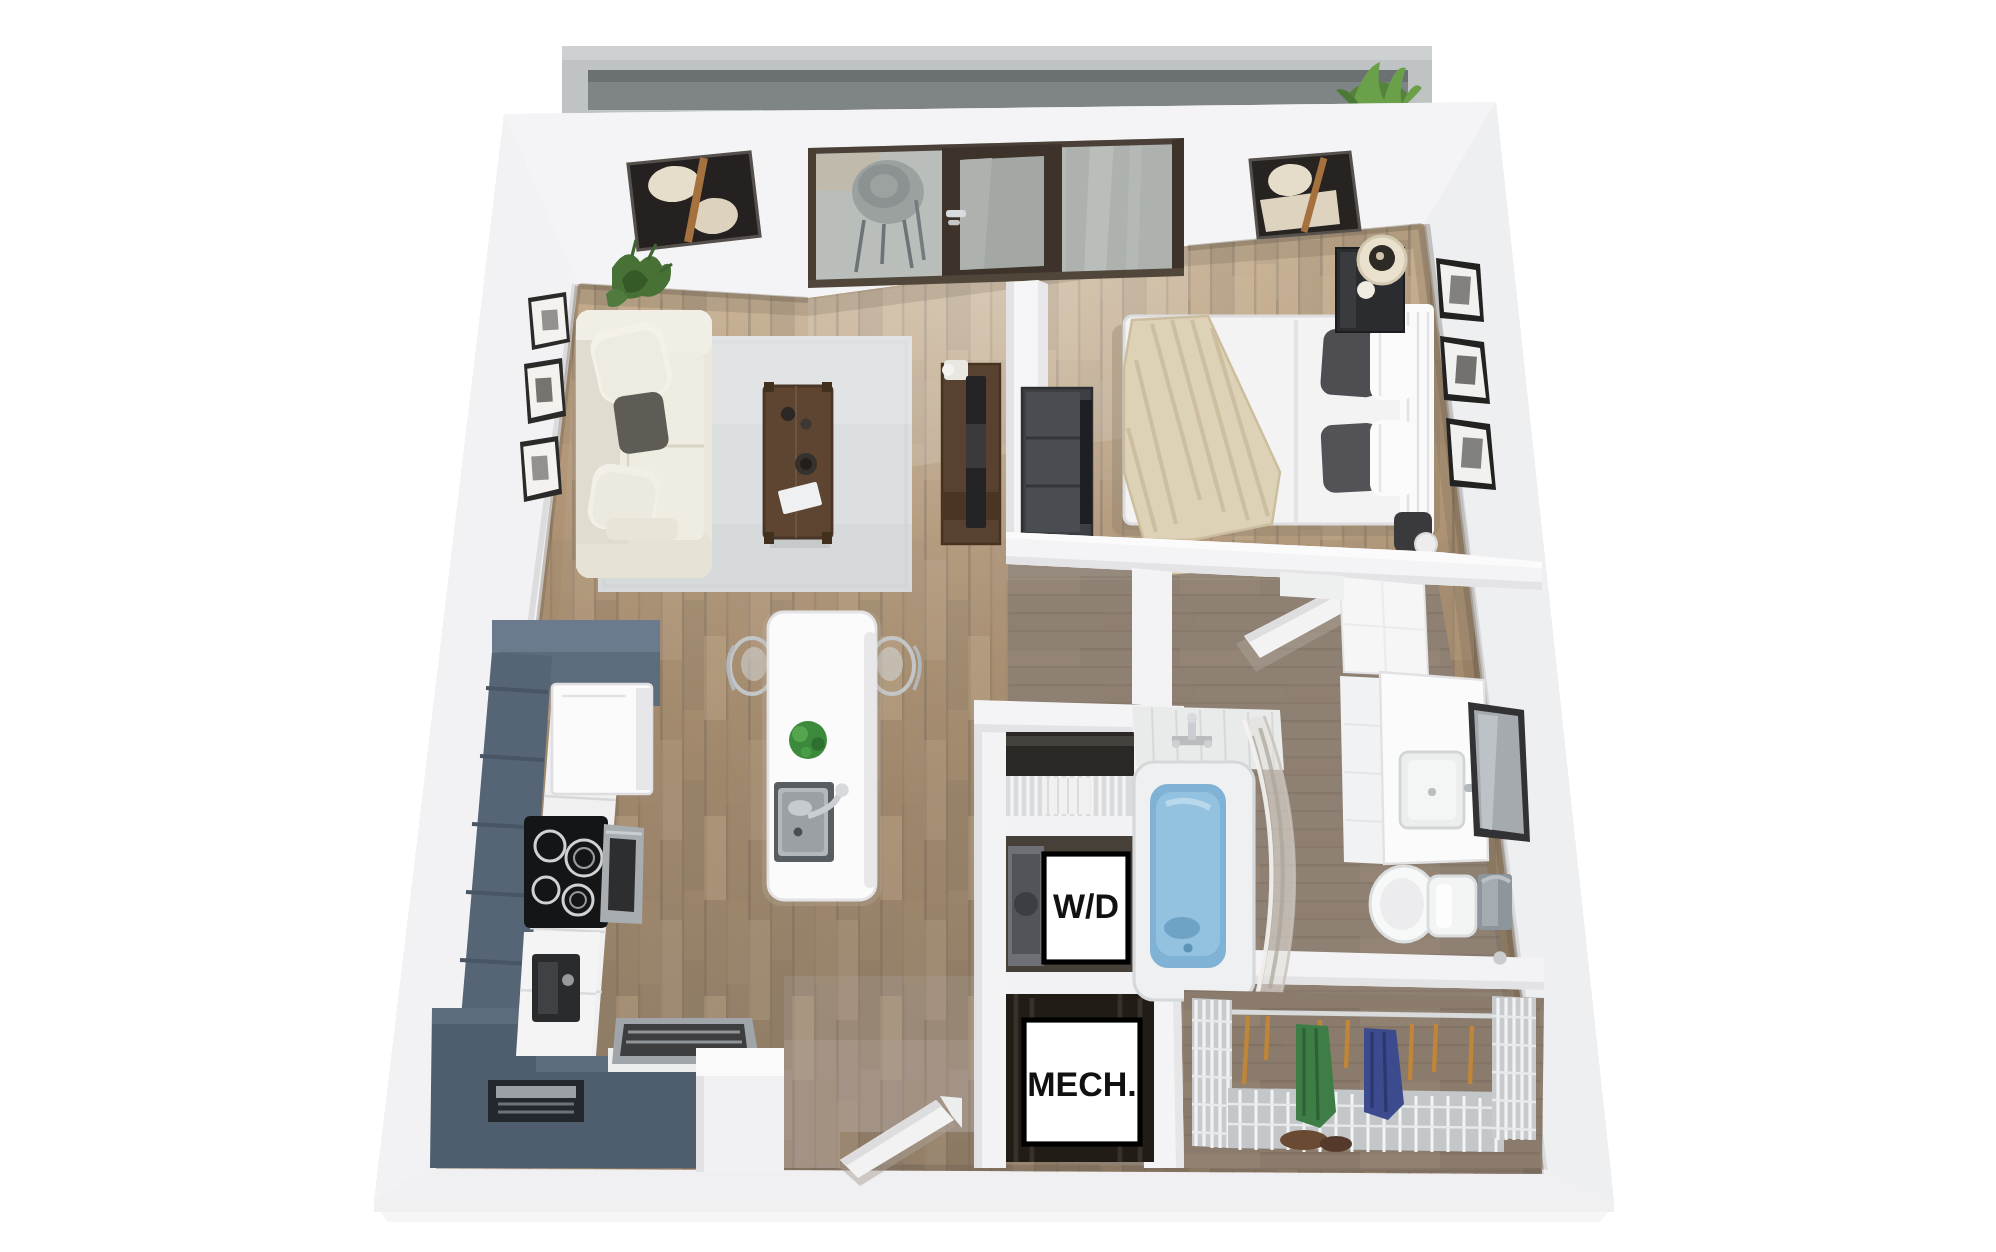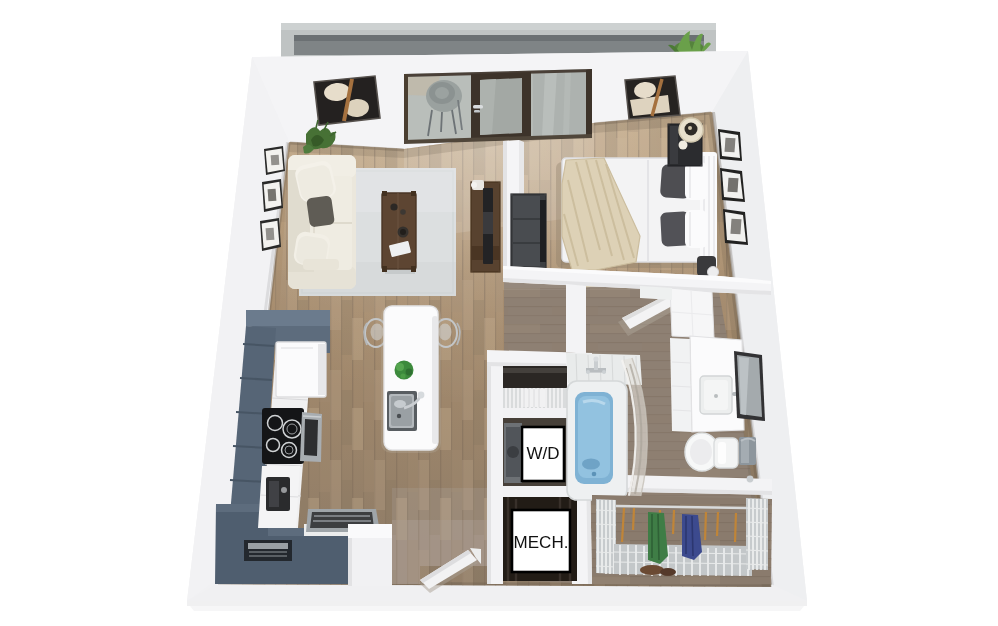--- a/index.html
+++ b/index.html
@@ -1,17 +1,17 @@
 <!DOCTYPE html>
 <html><head>
 <meta charset="utf-8">
 <style>
   html,body{margin:0;padding:0;background:#ffffff;}
   .wrap{width:998px;height:626px;position:relative;overflow:hidden;background:#ffffff;
-        font-family:"Liberation Sans", sans-serif;}
+        font-family:"Liberation Sans", sans-serif;font-weight:bold;}
 </style>
 </head>
 <body>
 <div class="wrap">
 <svg width="998" height="626" viewBox="0 0 998 626">
 <defs>
   <linearGradient id="woodwarm" x1="0" y1="0" x2="0" y2="1">
     <stop offset="0" stop-color="#c2a886"></stop>
     <stop offset="0.45" stop-color="#a58b6d"></stop>
     <stop offset="1" stop-color="#8c7a66"></stop>

